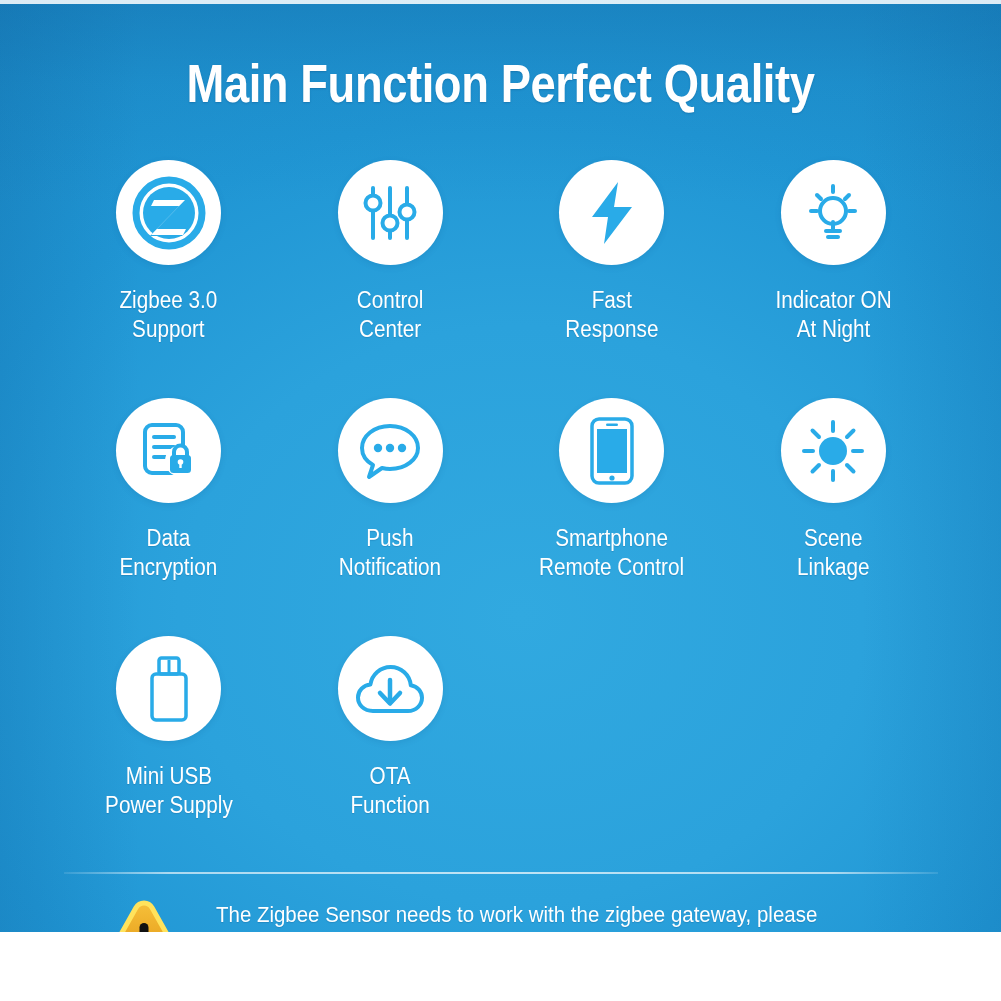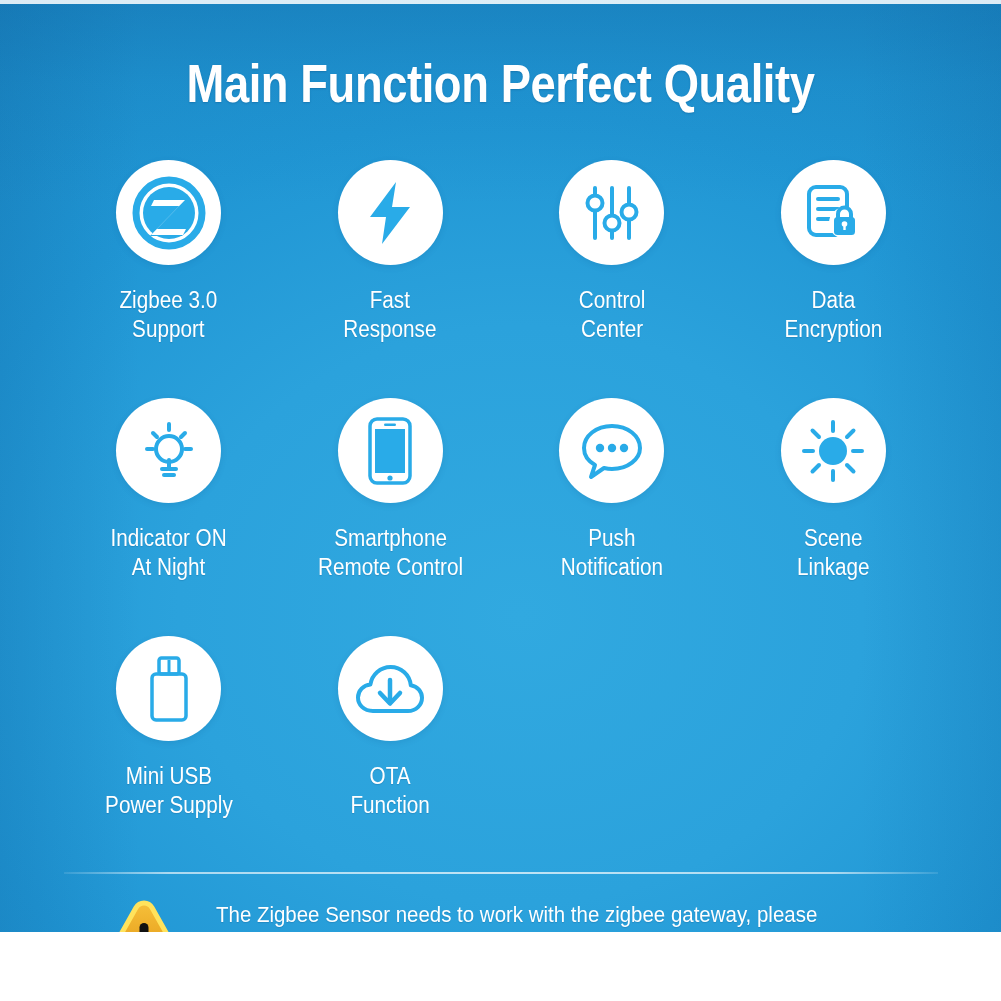--- a/index.html
+++ b/index.html
@@ -146,44 +146,64 @@
           </svg>
         </span>
       </div>
       <div class="cell-label">Zigbee 3.0
 Support</div>
     </div>
 
     <div class="cell">
       <div class="bubble">
         <span>
-          <svg width="64" height="68" viewBox="0 0 64 68">
-            <path d="M38 3 L12 38 H28 L24 65 L52 28 H34 Z" fill="#29ABE8"></path>
-          </svg>
-        </span>
-      </div>
-      <div class="cell-label">Fast
-Response</div>
-    </div>
-
-    <div class="cell">
-      <div class="bubble">
-        <span>
           <svg width="64" height="64" viewBox="0 0 64 64" fill="none" stroke="#29ABE8" stroke-width="4" stroke-linecap="round">
             <line x1="15" y1="7" x2="15" y2="57"></line>
             <line x1="32" y1="7" x2="32" y2="57"></line>
             <line x1="49" y1="7" x2="49" y2="57"></line>
             <circle cx="15" cy="22" r="7.5" fill="#ffffff"></circle>
             <circle cx="32" cy="42" r="7.5" fill="#ffffff"></circle>
             <circle cx="49" cy="31" r="7.5" fill="#ffffff"></circle>
           </svg>
         </span>
       </div>
       <div class="cell-label">Control
 Center</div>
+    </div>
+
+    <div class="cell">
+      <div class="bubble">
+        <span>
+          <svg width="64" height="68" viewBox="0 0 64 68">
+            <path d="M38 3 L12 38 H28 L24 65 L52 28 H34 Z" fill="#29ABE8"></path>
+          </svg>
+        </span>
+      </div>
+      <div class="cell-label">Fast
+Response</div>
+    </div>
+
+    <div class="cell">
+      <div class="bubble">
+        <span>
+          <svg width="66" height="66" viewBox="0 0 66 66" fill="none" stroke="#29ABE8" stroke-width="4" stroke-linecap="round">
+            <circle cx="33" cy="31" r="13"></circle>
+            <line x1="33" y1="42" x2="33" y2="49"></line>
+            <line x1="26" y1="51" x2="40" y2="51"></line>
+            <line x1="28" y1="57" x2="38" y2="57"></line>
+            <line x1="33" y1="6" x2="33" y2="12"></line>
+            <line x1="11" y1="31" x2="17" y2="31"></line>
+            <line x1="49" y1="31" x2="55" y2="31"></line>
+            <line x1="17" y1="15" x2="21" y2="19"></line>
+            <line x1="45" y1="19" x2="49" y2="15"></line>
+          </svg>
+        </span>
+      </div>
+      <div class="cell-label">Indicator ON
+At Night</div>
     </div>
 
     <div class="cell">
       <div class="bubble">
         <span>
           <svg width="64" height="64" viewBox="0 0 64 64">
             <rect x="8" y="6" width="38" height="48" rx="7" fill="none" stroke="#29ABE8" stroke-width="4"></rect>
             <g stroke="#29ABE8" stroke-width="4" stroke-linecap="round">
               <line x1="17" y1="18" x2="37" y2="18"></line>
               <line x1="17" y1="28" x2="37" y2="28"></line>
@@ -197,65 +217,45 @@
           </svg>
         </span>
       </div>
       <div class="cell-label">Data
 Encryption</div>
     </div>
 
     <div class="cell">
       <div class="bubble">
         <span>
-          <svg width="66" height="66" viewBox="0 0 66 66" fill="none" stroke="#29ABE8" stroke-width="4" stroke-linecap="round">
-            <circle cx="33" cy="31" r="13"></circle>
-            <line x1="33" y1="42" x2="33" y2="49"></line>
-            <line x1="26" y1="51" x2="40" y2="51"></line>
-            <line x1="28" y1="57" x2="38" y2="57"></line>
-            <line x1="33" y1="6" x2="33" y2="12"></line>
-            <line x1="11" y1="31" x2="17" y2="31"></line>
-            <line x1="49" y1="31" x2="55" y2="31"></line>
-            <line x1="17" y1="15" x2="21" y2="19"></line>
-            <line x1="45" y1="19" x2="49" y2="15"></line>
-          </svg>
-        </span>
-      </div>
-      <div class="cell-label">Indicator ON
-At Night</div>
+          <svg width="66" height="62" viewBox="0 0 66 62">
+            <path d="M33 6 C17 6 5 16 5 28 C5 35 9 41 16 45 L12 57 L25 48 C27.5 48.6 30.2 49 33 49 C49 49 61 39 61 28 C61 16 49 6 33 6 Z" fill="none" stroke="#29ABE8" stroke-width="4" stroke-linejoin="round"></path>
+            <circle cx="21" cy="28" r="4.2" fill="#29ABE8"></circle>
+            <circle cx="33" cy="28" r="4.2" fill="#29ABE8"></circle>
+            <circle cx="45" cy="28" r="4.2" fill="#29ABE8"></circle>
+          </svg>
+        </span>
+      </div>
+      <div class="cell-label">Push
+Notification</div>
     </div>
 
     <div class="cell">
       <div class="bubble">
         <span>
           <svg width="46" height="70" viewBox="0 0 46 70">
             <rect x="3" y="3" width="40" height="64" rx="7" fill="none" stroke="#29ABE8" stroke-width="3.5"></rect>
             <rect x="8" y="13" width="30" height="44" fill="#29ABE8"></rect>
             <rect x="17" y="7.5" width="12" height="2.6" rx="1.3" fill="#29ABE8"></rect>
             <circle cx="23" cy="62" r="2.6" fill="#29ABE8"></circle>
           </svg>
         </span>
       </div>
       <div class="cell-label">Smartphone
 Remote Control</div>
-    </div>
-
-    <div class="cell">
-      <div class="bubble">
-        <span>
-          <svg width="66" height="62" viewBox="0 0 66 62">
-            <path d="M33 6 C17 6 5 16 5 28 C5 35 9 41 16 45 L12 57 L25 48 C27.5 48.6 30.2 49 33 49 C49 49 61 39 61 28 C61 16 49 6 33 6 Z" fill="none" stroke="#29ABE8" stroke-width="4" stroke-linejoin="round"></path>
-            <circle cx="21" cy="28" r="4.2" fill="#29ABE8"></circle>
-            <circle cx="33" cy="28" r="4.2" fill="#29ABE8"></circle>
-            <circle cx="45" cy="28" r="4.2" fill="#29ABE8"></circle>
-          </svg>
-        </span>
-      </div>
-      <div class="cell-label">Push
-Notification</div>
     </div>
 
     <div class="cell">
       <div class="bubble">
         <span>
           <svg width="68" height="68" viewBox="0 0 68 68">
             <circle cx="34" cy="34" r="14" fill="#29ABE8"></circle>
             <g stroke="#29ABE8" stroke-width="4" stroke-linecap="round">
               <line x1="34" y1="5" x2="34" y2="14"></line>
               <line x1="34" y1="54" x2="34" y2="63"></line>

